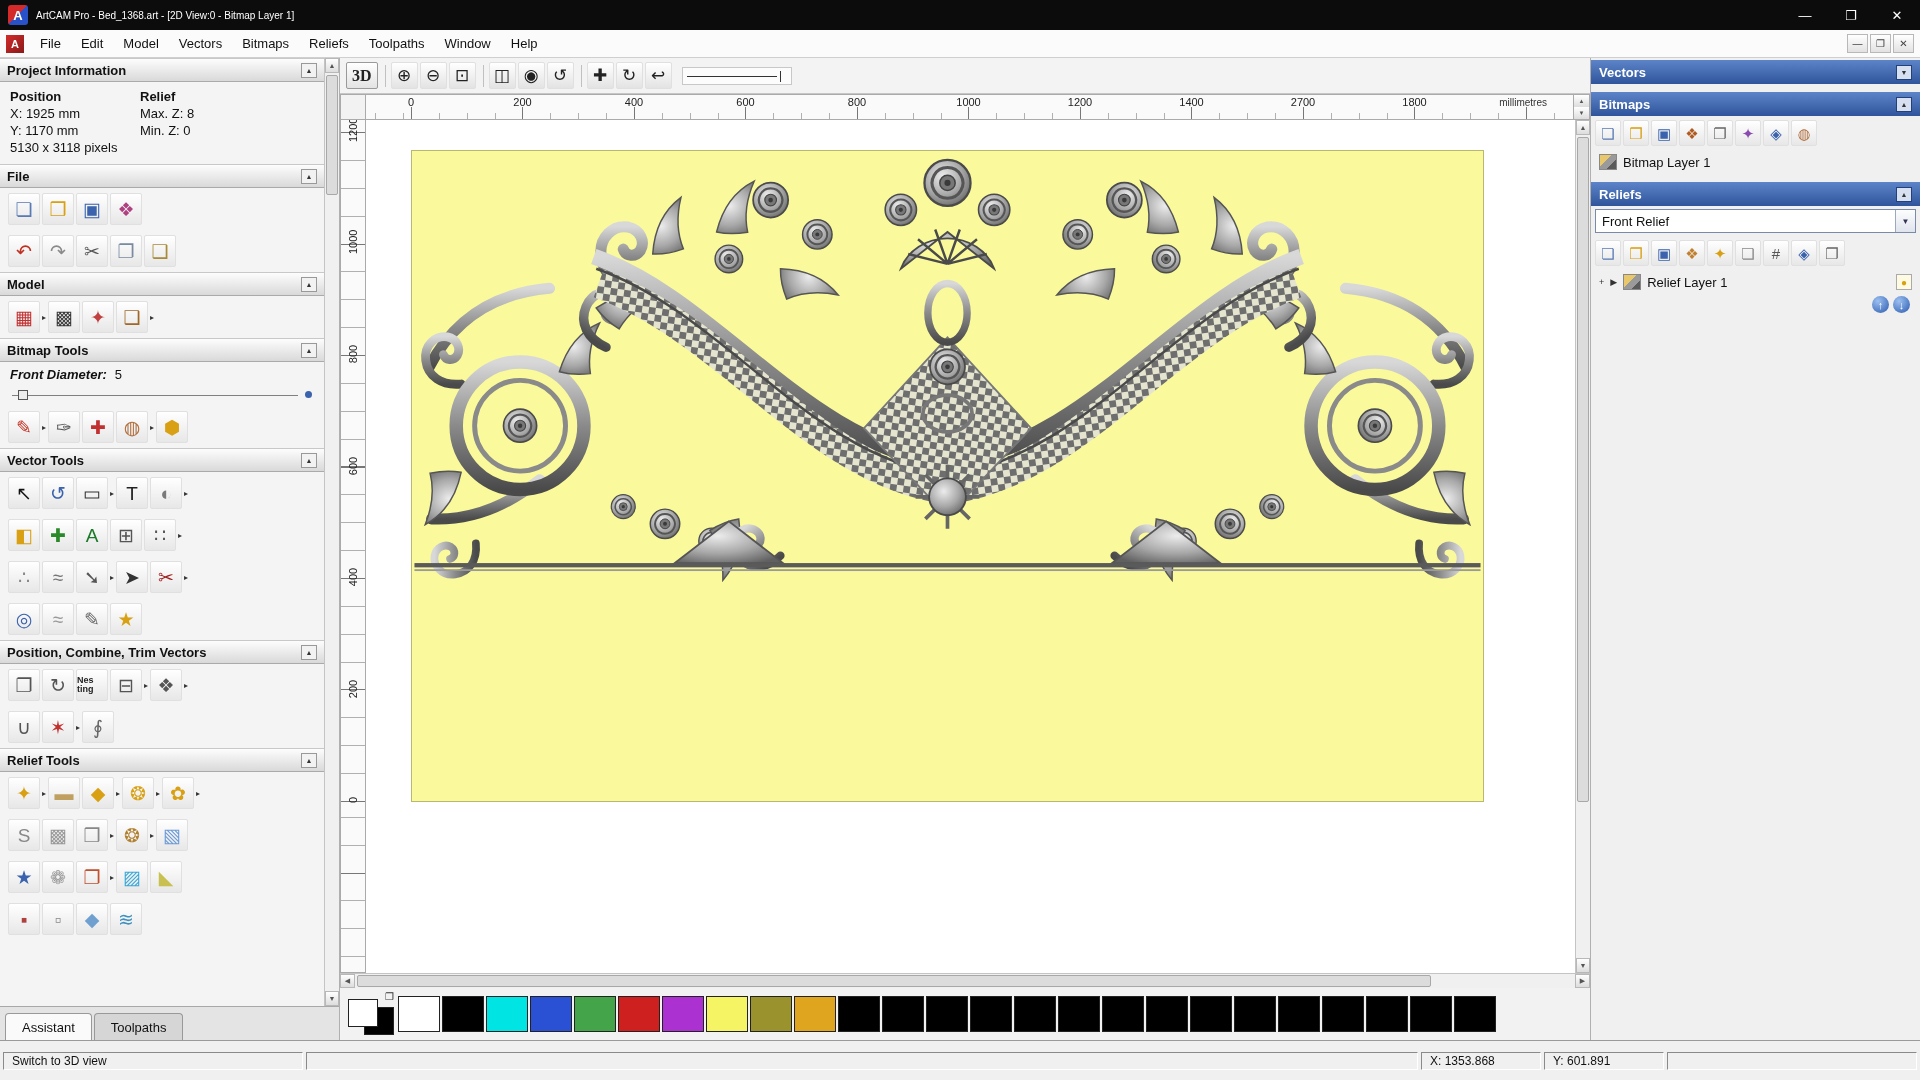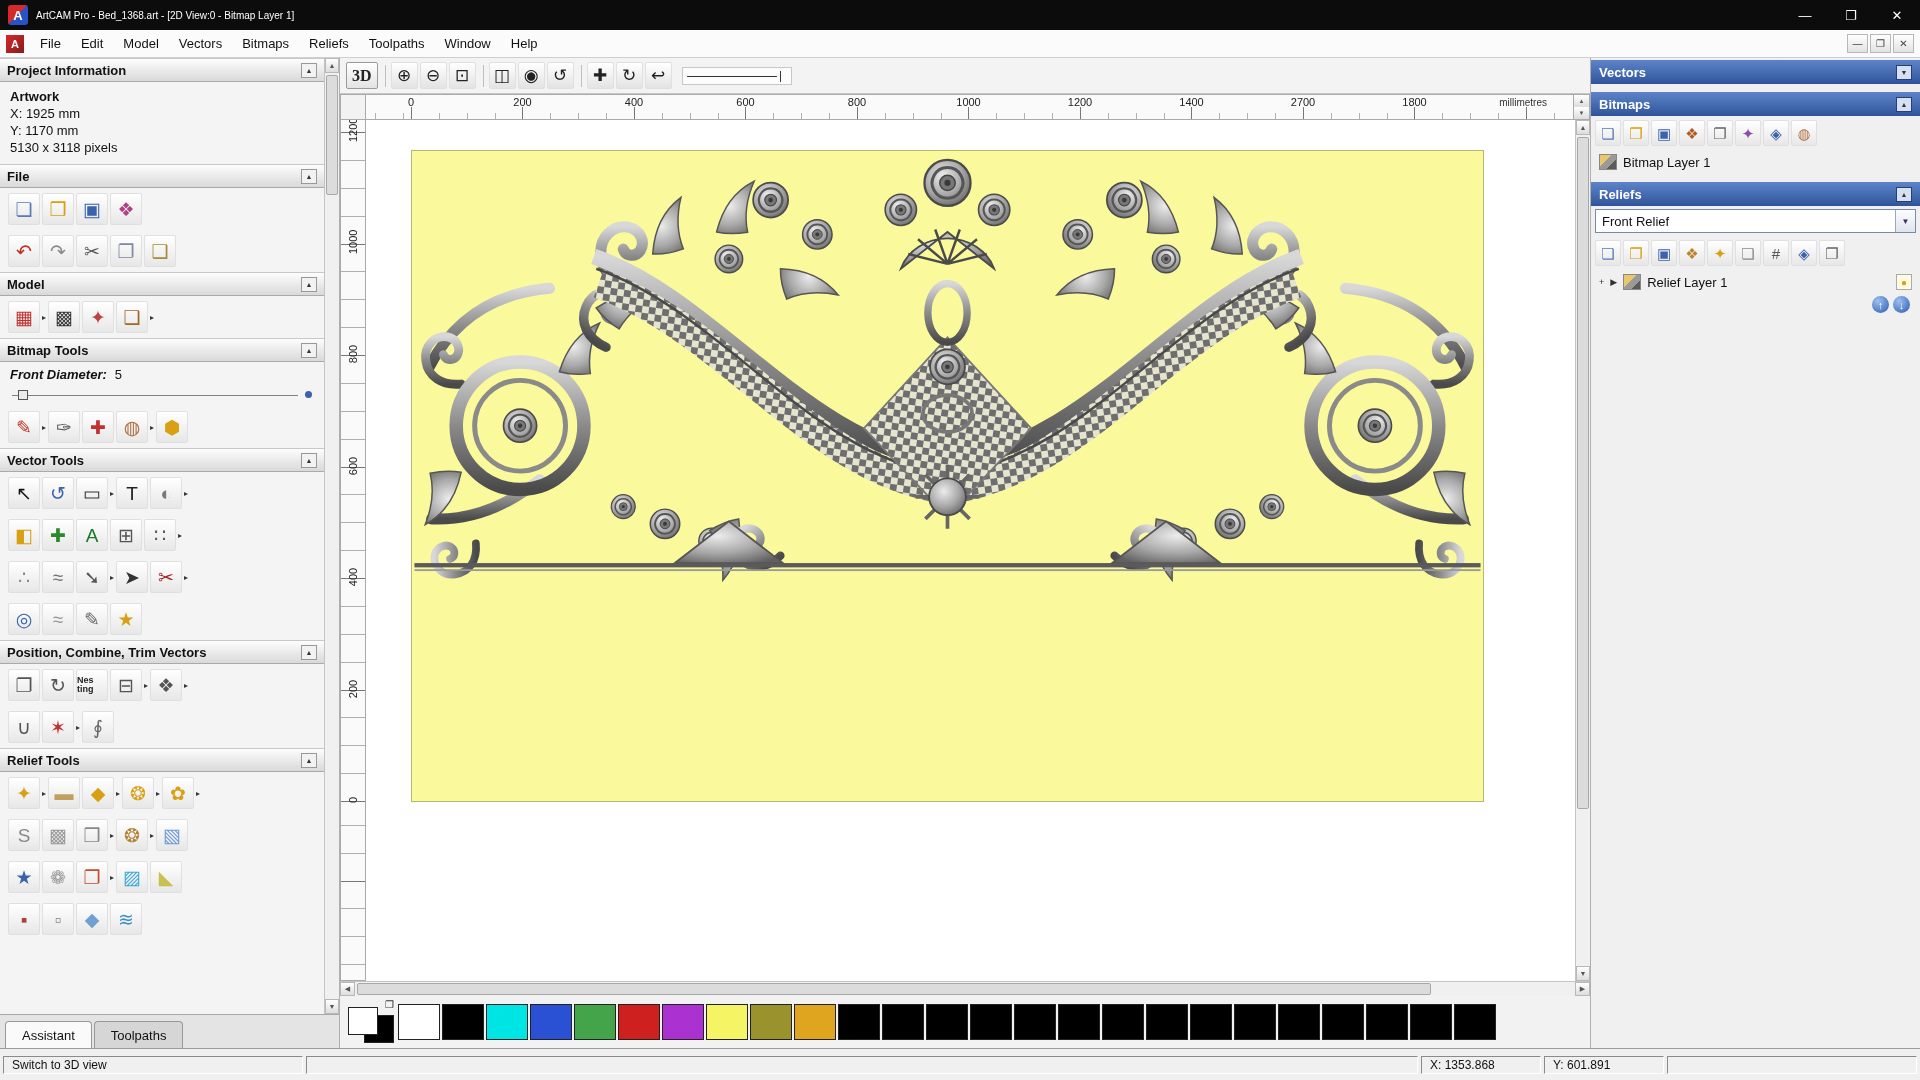--- a/index.html
+++ b/index.html
@@ -138,21 +138,21 @@
   .relief-select .sel-text { flex:1; padding:0 6px; }
   .sel-btn { width:20px; height:100%; border-left:1px solid #9aa8c0; background:linear-gradient(#fdfdfd,#dfe4ee);
              font-size:8px; color:#335; display:flex; align-items:center; justify-content:center; }
   .updown-row { display:flex; justify-content:flex-end; gap:4px; padding:2px 10px 6px; }
   .ud-btn { width:17px; height:17px; border-radius:50%; background:radial-gradient(circle at 35% 30%,#9cc0f0,#2a5ab0);
             color:#fff; font-size:11px; display:flex; align-items:center; justify-content:center; }
   .rp-spacer { flex:1; }
   .rp-tabs { height:34px; flex:none; background:#e4e4e4; border-top:1px solid #a8a8a8; display:flex; align-items:flex-end; padding-left:5px; }
 
   
-  .statusbar { height:32px; flex:none; background:#f0f0f0; border-top:1px solid #9a9a9a;
+  .statusbar { height:40px; flex:none; background:#f0f0f0; border-top:1px solid #9a9a9a;
                display:flex; align-items:center; gap:3px; padding:0 3px; font-size:12px; }
   .status-box { height:18px; display:flex; align-items:center; padding:0 8px;
                 border:1px solid; border-color:#8a8a8a #fff #fff #8a8a8a; background:#f0f0f0; }
   .status-hint { width:300px; flex:none; }
   .status-fill { flex:1; }
   .status-coord { width:120px; flex:none; }
   .status-tail { width:250px; flex:none; }
 </style>
 </head>
 <body>
@@ -194,24 +194,29 @@
     <aside class="left-panel">
       <div class="lp-content">
 
         <div class="section-header">
           <span>Project Information</span>
           <span class="collapse-btn">▲</span>
         </div>
         <div class="info-block">
           <div class="info-cols">
             <div class="info-col1">
-              <div class="info-line bold">Artwork</div>
+              <div class="info-line bold">Position</div>
               <div class="info-line">X: 1925 mm</div>
               <div class="info-line">Y: 1170 mm</div>
               <div class="info-line">5130 x 3118 pixels</div>
+            </div>
+            <div class="info-col2">
+              <div class="info-line bold">Relief</div>
+              <div class="info-line">Max. Z: 8</div>
+              <div class="info-line">Min. Z: 0</div>
             </div>
           </div>
         </div>
 
         <div class="section-header">
           <span>File</span>
           <span class="collapse-btn">▲</span>
         </div>
         <div class="icon-row">
             <span class="tool-icon" style="color: rgb(90, 122, 181);">❏</span>

